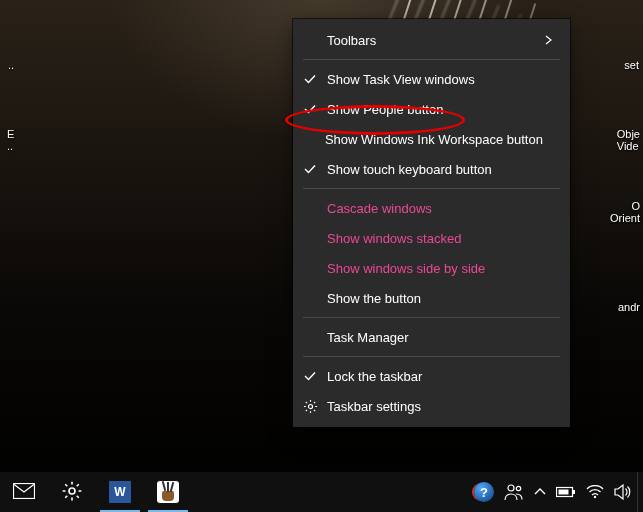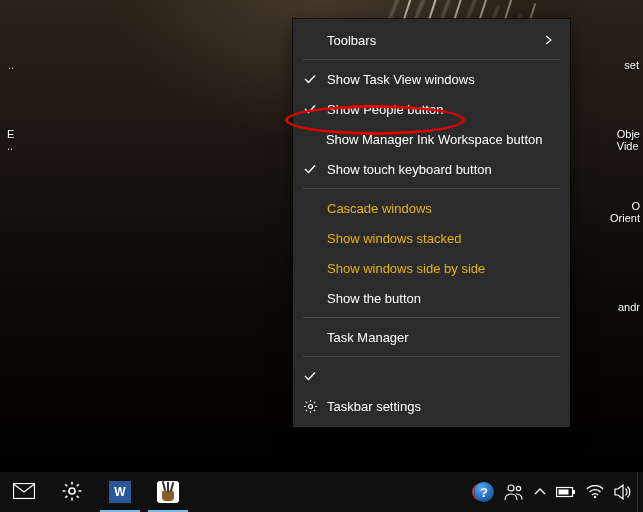--- a/index.html
+++ b/index.html
@@ -45,21 +45,21 @@
   }
   .mi {
     display: flex; align-items: center;
     height: 30px;
     padding-right: 14px;
     cursor: default;
   }
   .mi .iconcol { width: 34px; display:flex; align-items:center; justify-content:center; }
   .mi .label { flex: 1; white-space: nowrap; }
   .mi .arrow { width: 14px; display:flex; align-items:center; justify-content:center; }
-  .mi.disabled { color: #eab308; }
+  .mi.disabled { color: #ec4899; }
   .sep { height:1px; margin:4px 10px; background:#4a4a4a; }
   .chk svg, .gear svg, .chev svg { display:block; }
 
   
   .red-ellipse {
     position: absolute;
     border: 3px solid #e20000;
     border-radius: 50%;
     pointer-events: none;
   }
@@ -135,21 +135,21 @@
       <svg width="14" height="14" viewBox="0 0 14 14">
           <path d="M2 7 L5.5 10.5 L12 3.5" stroke="#fff" stroke-width="1.4" fill="none"></path>
         </svg>
     </span>
     <span class="label">Show People button</span>
     <span class="arrow"></span>
   </div>
 
   <div class="mi">
     <span class="iconcol"></span>
-    <span class="label">Show Manager Ink Workspace button</span>
+    <span class="label">Show Windows Ink Workspace button</span>
     <span class="arrow"></span>
   </div>
 
   <div class="mi">
     <span class="iconcol chk">
       <svg width="14" height="14" viewBox="0 0 14 14">
           <path d="M2 7 L5.5 10.5 L12 3.5" stroke="#fff" stroke-width="1.4" fill="none"></path>
         </svg>
     </span>
     <span class="label">Show touch keyboard button</span>
@@ -191,20 +191,21 @@
   </div>
 
   <div class="sep"></div>
 
   <div class="mi">
     <span class="iconcol chk">
       <svg width="14" height="14" viewBox="0 0 14 14">
           <path d="M2 7 L5.5 10.5 L12 3.5" stroke="#fff" stroke-width="1.4" fill="none"></path>
         </svg>
     </span>
+    <span class="label">Lock the taskbar</span>
     <span class="arrow"></span>
   </div>
 
   <div class="mi">
     <span class="iconcol gear">
       <svg width="15" height="15" viewBox="0 0 16 16">
           <circle cx="8" cy="8" r="2.2" fill="none" stroke="#fff" stroke-width="1.2"></circle>
           <path d="M8 1v2M8 13v2M1 8h2M13 8h2M3 3l1.4 1.4M11.6 11.6L13 13M13 3l-1.4 1.4M4.4 11.6L3 13" stroke="#fff" stroke-width="1.2"></path>
         </svg>
     </span>

